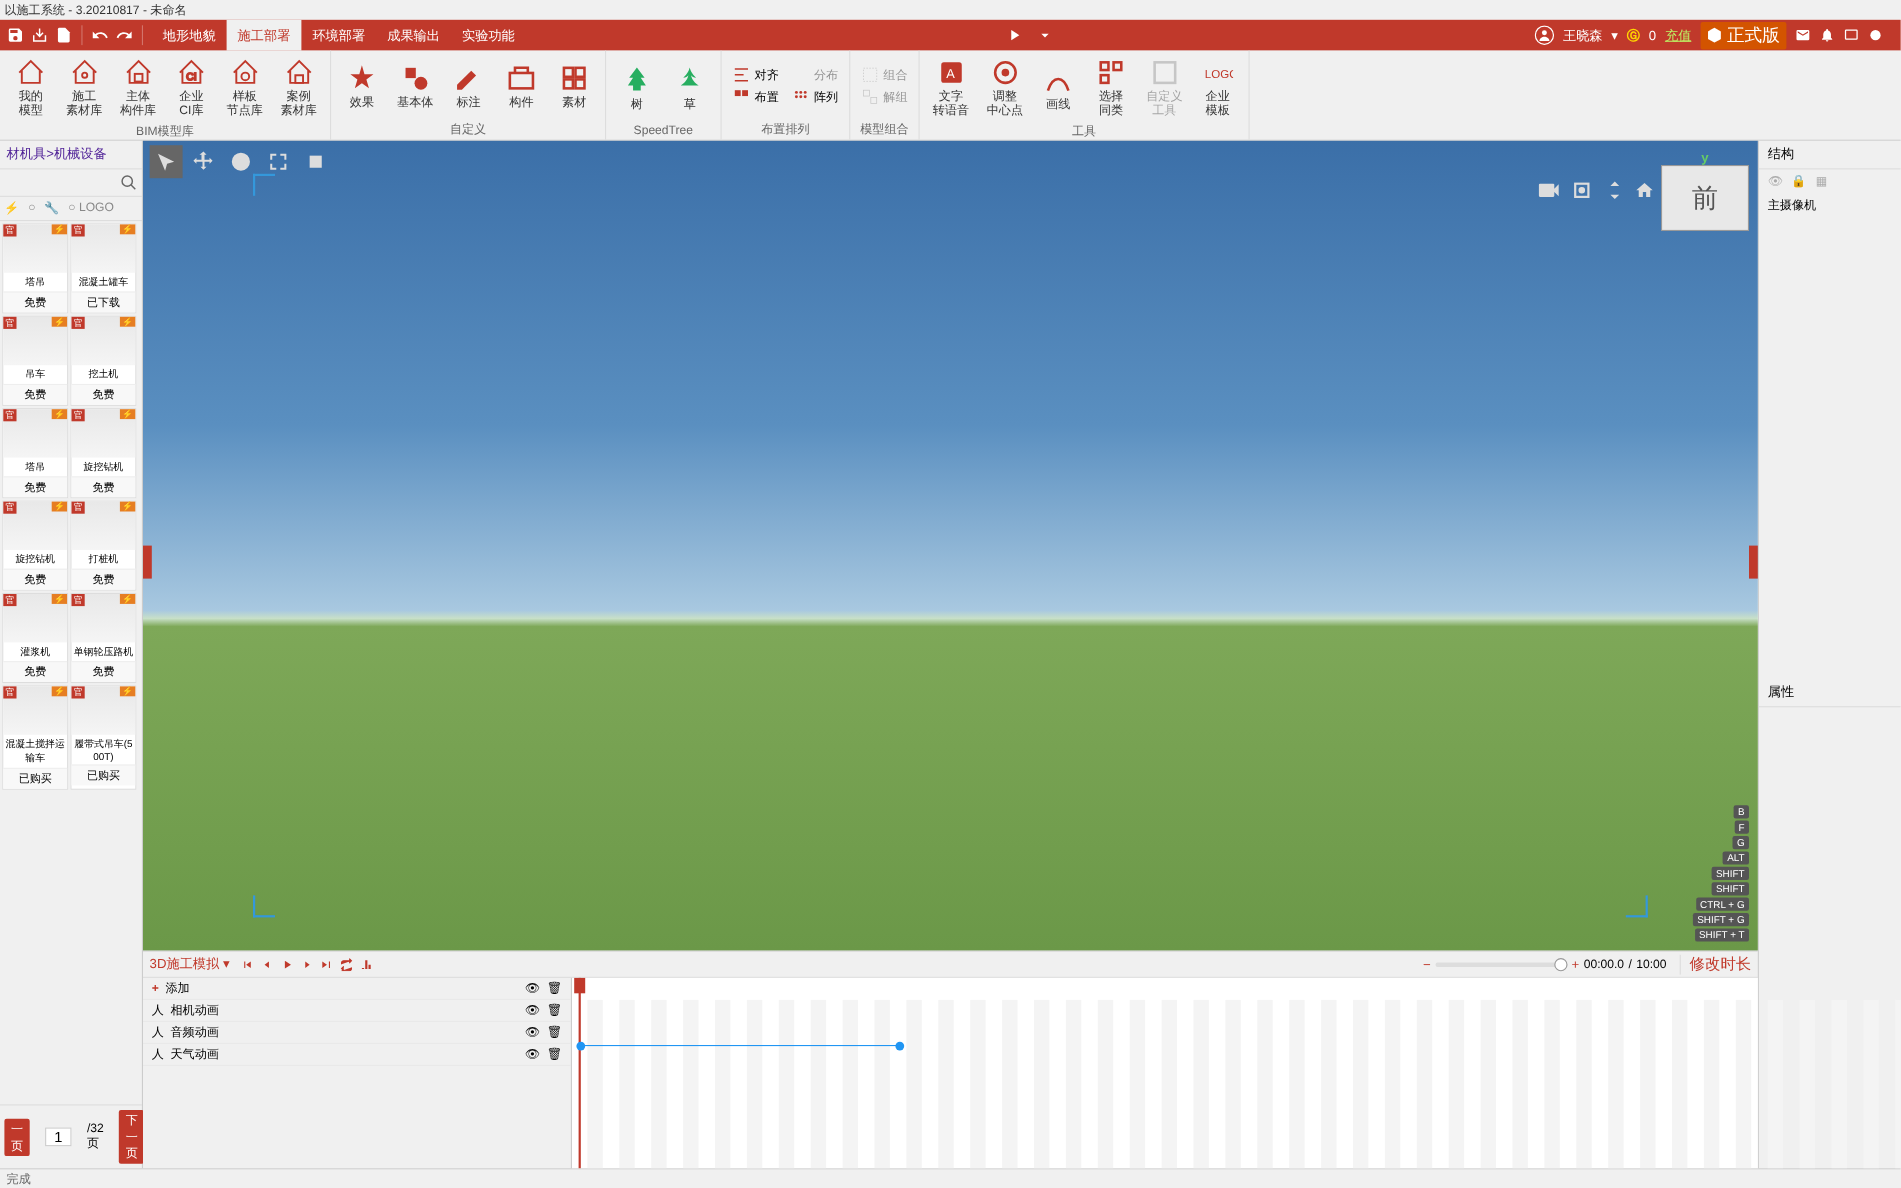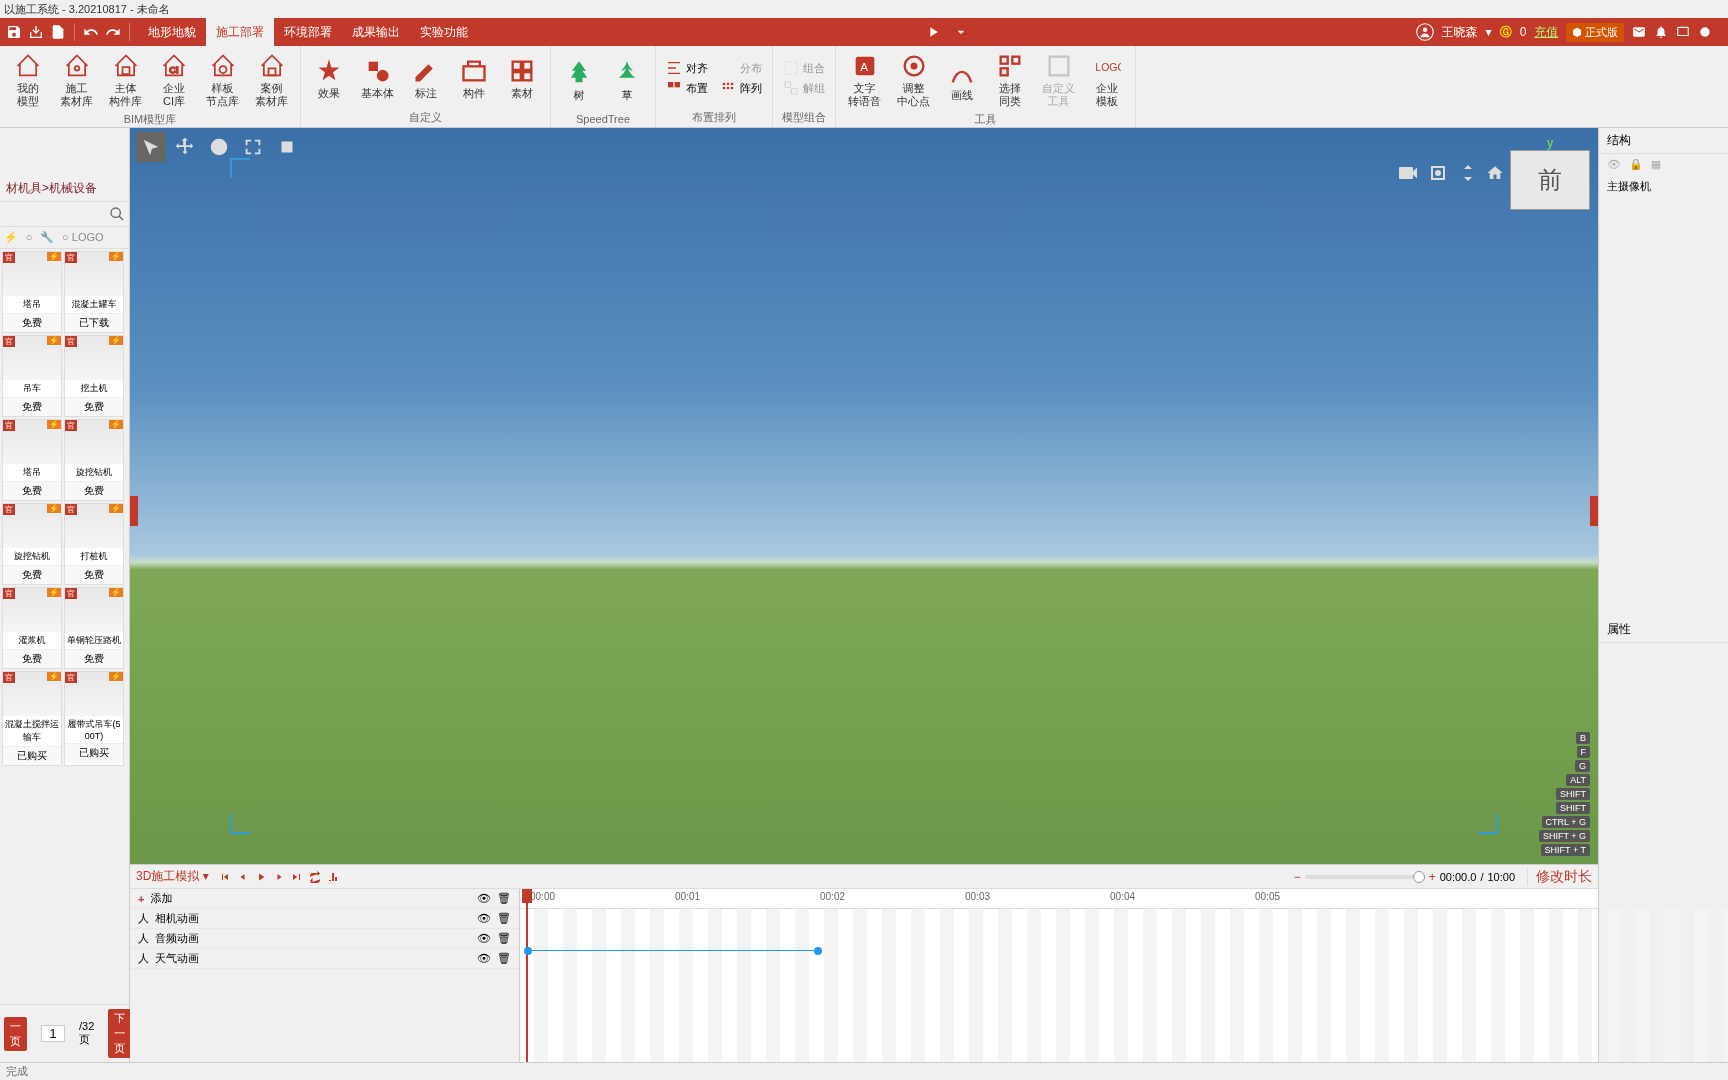--- a/index.html
+++ b/index.html
@@ -10,37 +10,37 @@
 .header-icon { width: 20px; height: 20px; display: flex; align-items: center; justify-content: center; cursor: pointer; }
 .header-icon svg { width: 16px; height: 16px; fill: white; }
 .header-sep { width: 1px; height: 18px; background: rgba(255,255,255,0.3); margin: 0 4px; }
 .header-tabs { display: flex; align-items: center; height: 100%; }
 .header-tab { padding: 0 10px; height: 100%; display: flex; align-items: center; cursor: pointer; font-size: 12px; }
 .header-tab.active { background: #f0f0f0; color: #c0392b; }
 .header-center { flex: 1; display: flex; justify-content: center; gap: 8px; }
 .header-right { display: flex; align-items: center; gap: 8px; padding-right: 16px; }
 .coin { color: #ffd700; font-weight: bold; }
 .recharge { color: #bef264; text-decoration: underline; cursor: pointer; }
-.badge { background: #d35400; padding: 2px 6px; border-radius: 2px; font-size: 11px; }
+.badge { background: #d35400; padding: 2px 6px; border-radius: 2px; font-size: 16px; }
 
 .ribbon { height: 82px; background: #f0f0f0; border-bottom: 1px solid #ccc; display: flex; }
 .ribbon-group { display: flex; flex-direction: column; border-right: 1px solid #ddd; }
 .ribbon-items { flex: 1; display: flex; align-items: center; padding: 2px 6px; gap: 4px; }
 .ribbon-label { font-size: 11px; text-align: center; color: #666; padding-bottom: 2px; }
 .ribbon-btn { display: flex; flex-direction: column; align-items: center; padding: 2px 6px; cursor: pointer; min-width: 42px; }
 .ribbon-btn-icon { width: 32px; height: 32px; display: flex; align-items: center; justify-content: center; }
 .ribbon-btn-icon svg { width: 28px; height: 28px; }
 .ribbon-btn-label { font-size: 11px; color: #333; text-align: center; white-space: pre-line; line-height: 1.2; }
 .ribbon-sub { display: flex; flex-direction: column; gap: 2px; }
 .ribbon-sub-btn { display: flex; align-items: center; gap: 4px; padding: 1px 4px; cursor: pointer; font-size: 11px; }
 .disabled { opacity: 0.4; }
 
 .main-content { display: flex; height: calc(100% - 128px - 18px); }
 .left-panel { width: 130px; background: #f0f0f0; border-right: 1px solid #ccc; display: flex; flex-direction: column; }
-.left-header { padding: 4px 6px; border-bottom: 1px solid #ddd; font-size: 12px; color: #7f1d1d; margin-top: 48px; }
+.left-header { padding: 4px 6px; border-bottom: 1px solid #ddd; font-size: 12px; color: #4c1d95; }
 .left-search { padding: 4px; border-bottom: 1px solid #ddd; display: flex; justify-content: flex-end; }
 .left-tabs { display: flex; padding: 4px; gap: 8px; border-bottom: 1px solid #ddd; font-size: 11px; }
 .left-tab { cursor: pointer; color: #888; }
 .asset-grid { flex: 1; overflow-y: auto; padding: 2px; }
 .asset-row { display: flex; gap: 2px; margin-bottom: 2px; }
 .asset-item { width: 60px; display: flex; flex-direction: column; align-items: center; border: 1px solid #ddd; background: white; }
 .asset-thumb { width: 58px; height: 44px; background: linear-gradient(#e8e8e8, #f5f5f5); position: relative; }
 .asset-badge { position: absolute; top: 0; left: 0; background: #c0392b; color: white; font-size: 8px; padding: 0 2px; }
 .asset-badge2 { position: absolute; top: 0; right: 0; background: #e67e22; color: white; font-size: 8px; padding: 0 2px; }
 .asset-name { font-size: 9px; padding: 2px 0; text-align: center; }
@@ -724,28 +724,20 @@
           <div class="tl-track">
               <span>人</span>
               <span>天气动画</span>
               <div class="tl-track-icons">
                 <span>👁</span>
                 <span>🗑</span>
               </div>
             </div>
         </div>
         <div class="tl-ruler-area">
-          <div class="tl-ruler" id="tl-ruler">
-              <span class="tl-tick" style="left: 10px;">00:00</span>
-              <span class="tl-tick" style="left: 155px;">00:01</span>
-              <span class="tl-tick" style="left: 300px;">00:02</span>
-              <span class="tl-tick" style="left: 445px;">00:03</span>
-              <span class="tl-tick" style="left: 590px;">00:04</span>
-              <span class="tl-tick" style="left: 735px;">00:05</span>
-            </div>
           <div class="tl-grid" id="tl-grid">
               <div class="tl-grid-col" style="left: 14px;"></div>
               <div class="tl-grid-col" style="left: 43px;"></div>
               <div class="tl-grid-col" style="left: 72px;"></div>
               <div class="tl-grid-col" style="left: 101px;"></div>
               <div class="tl-grid-col" style="left: 130px;"></div>
               <div class="tl-grid-col" style="left: 159px;"></div>
               <div class="tl-grid-col" style="left: 188px;"></div>
               <div class="tl-grid-col" style="left: 217px;"></div>
               <div class="tl-grid-col" style="left: 246px;"></div>

